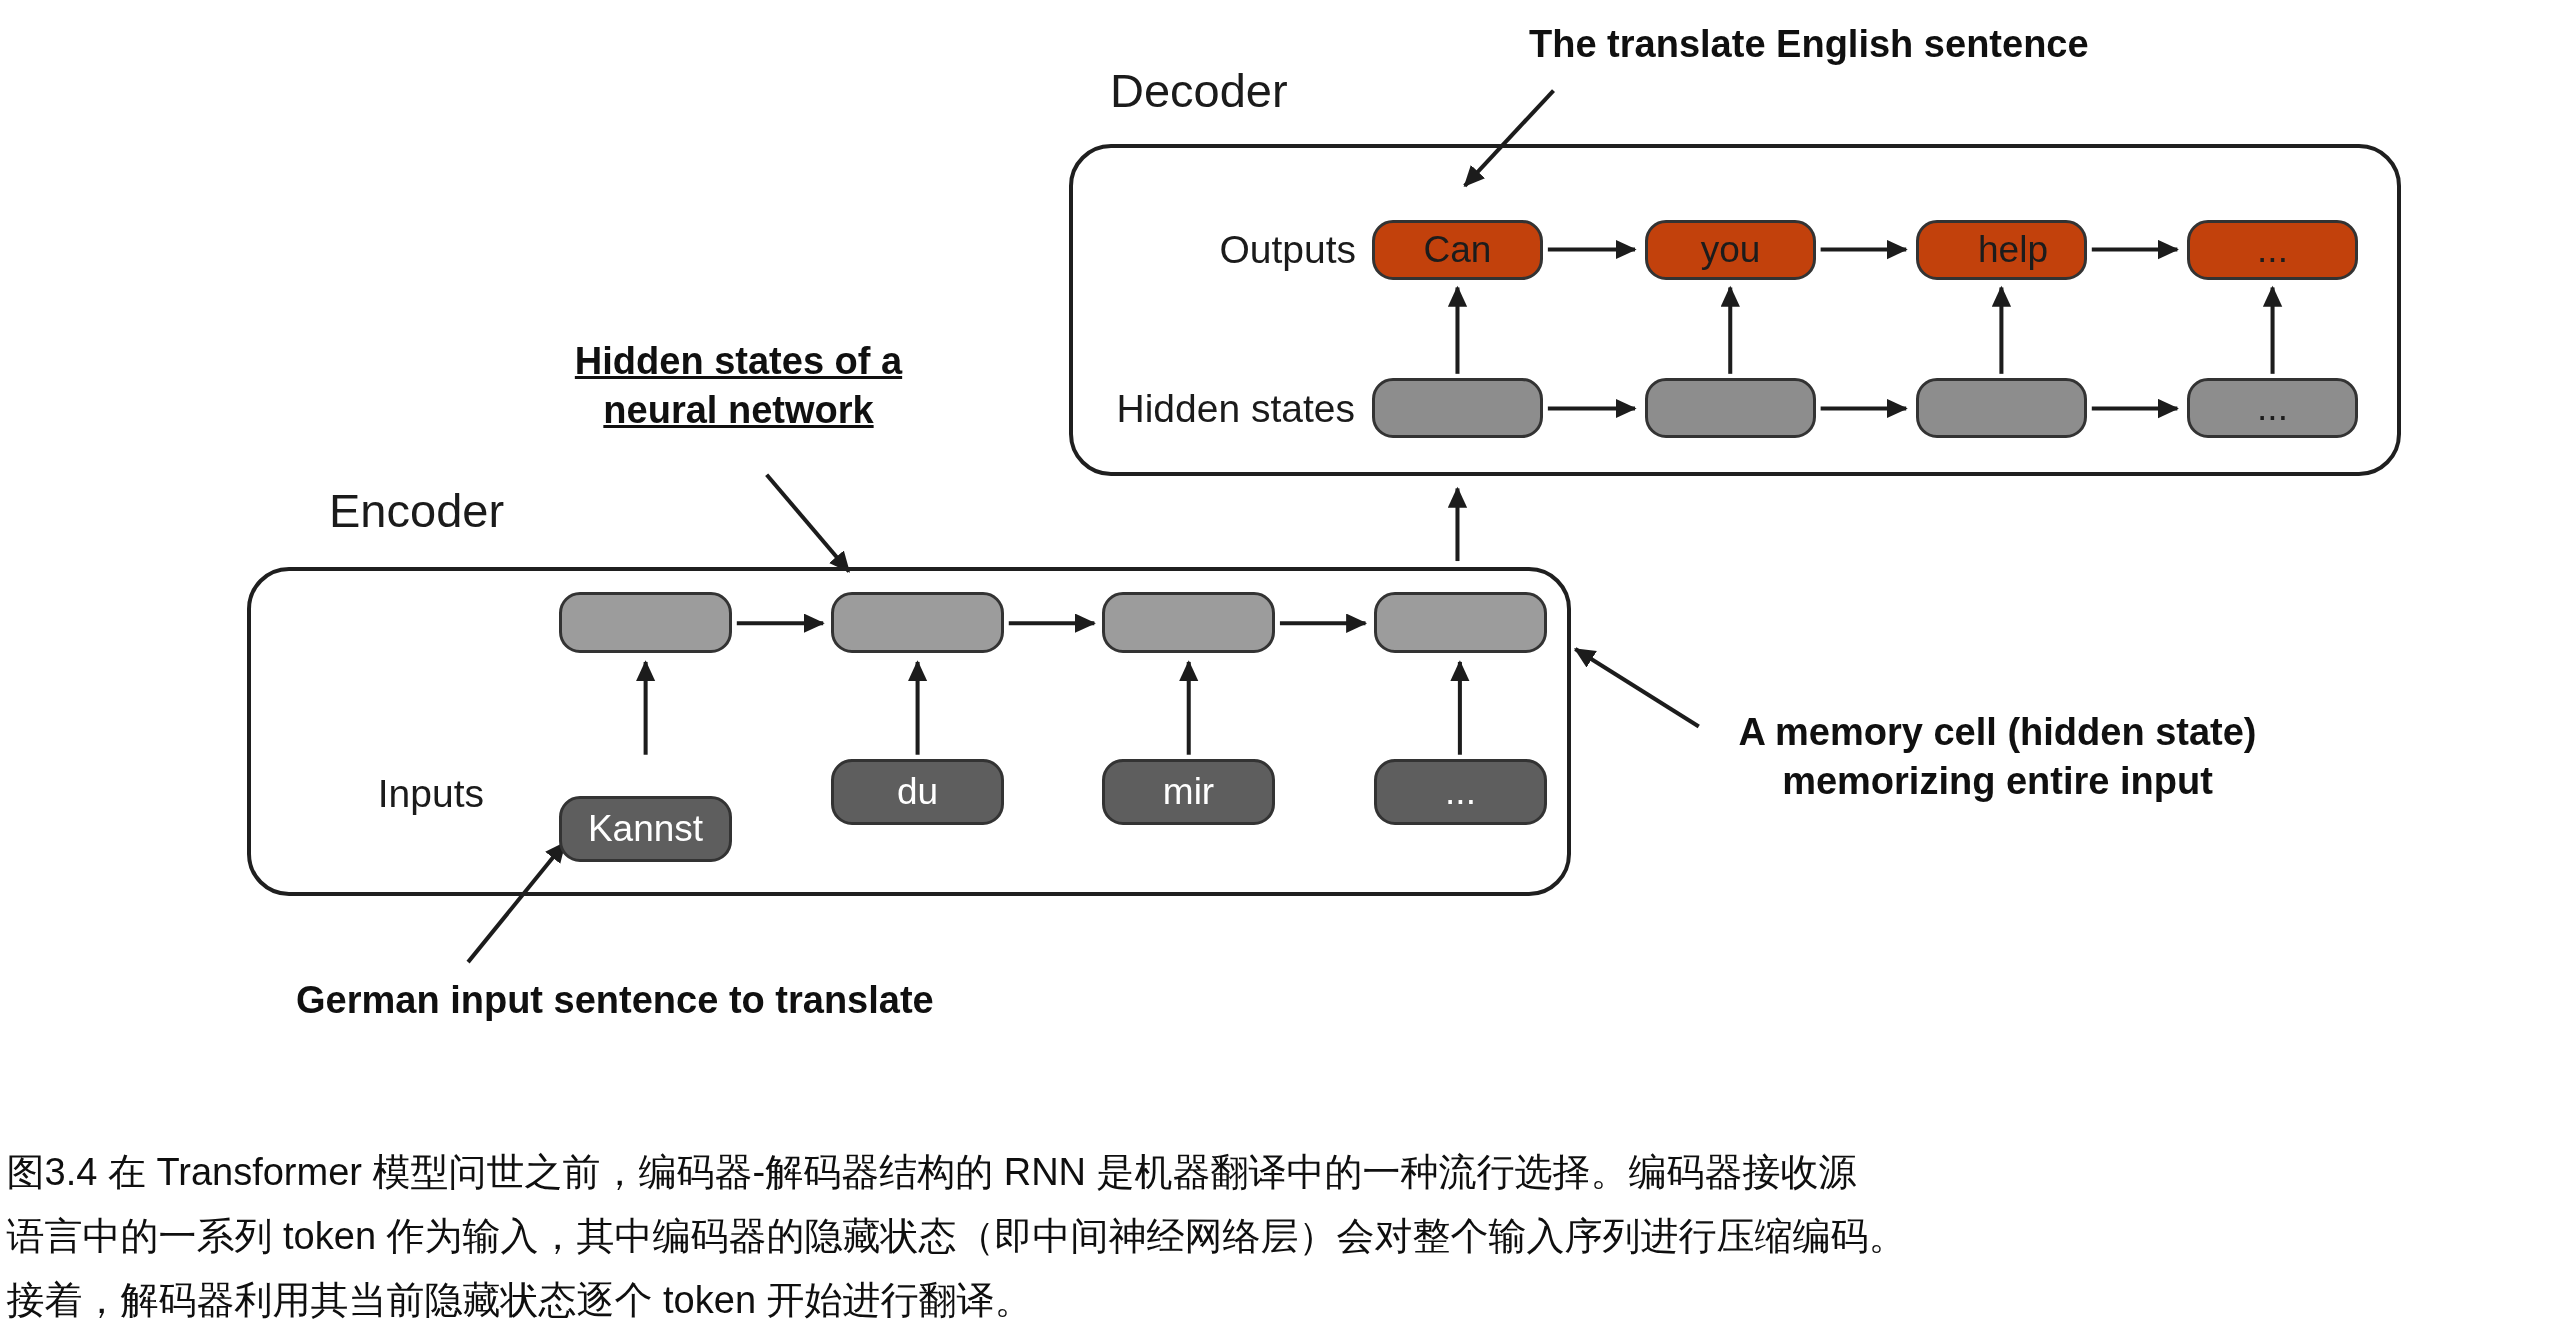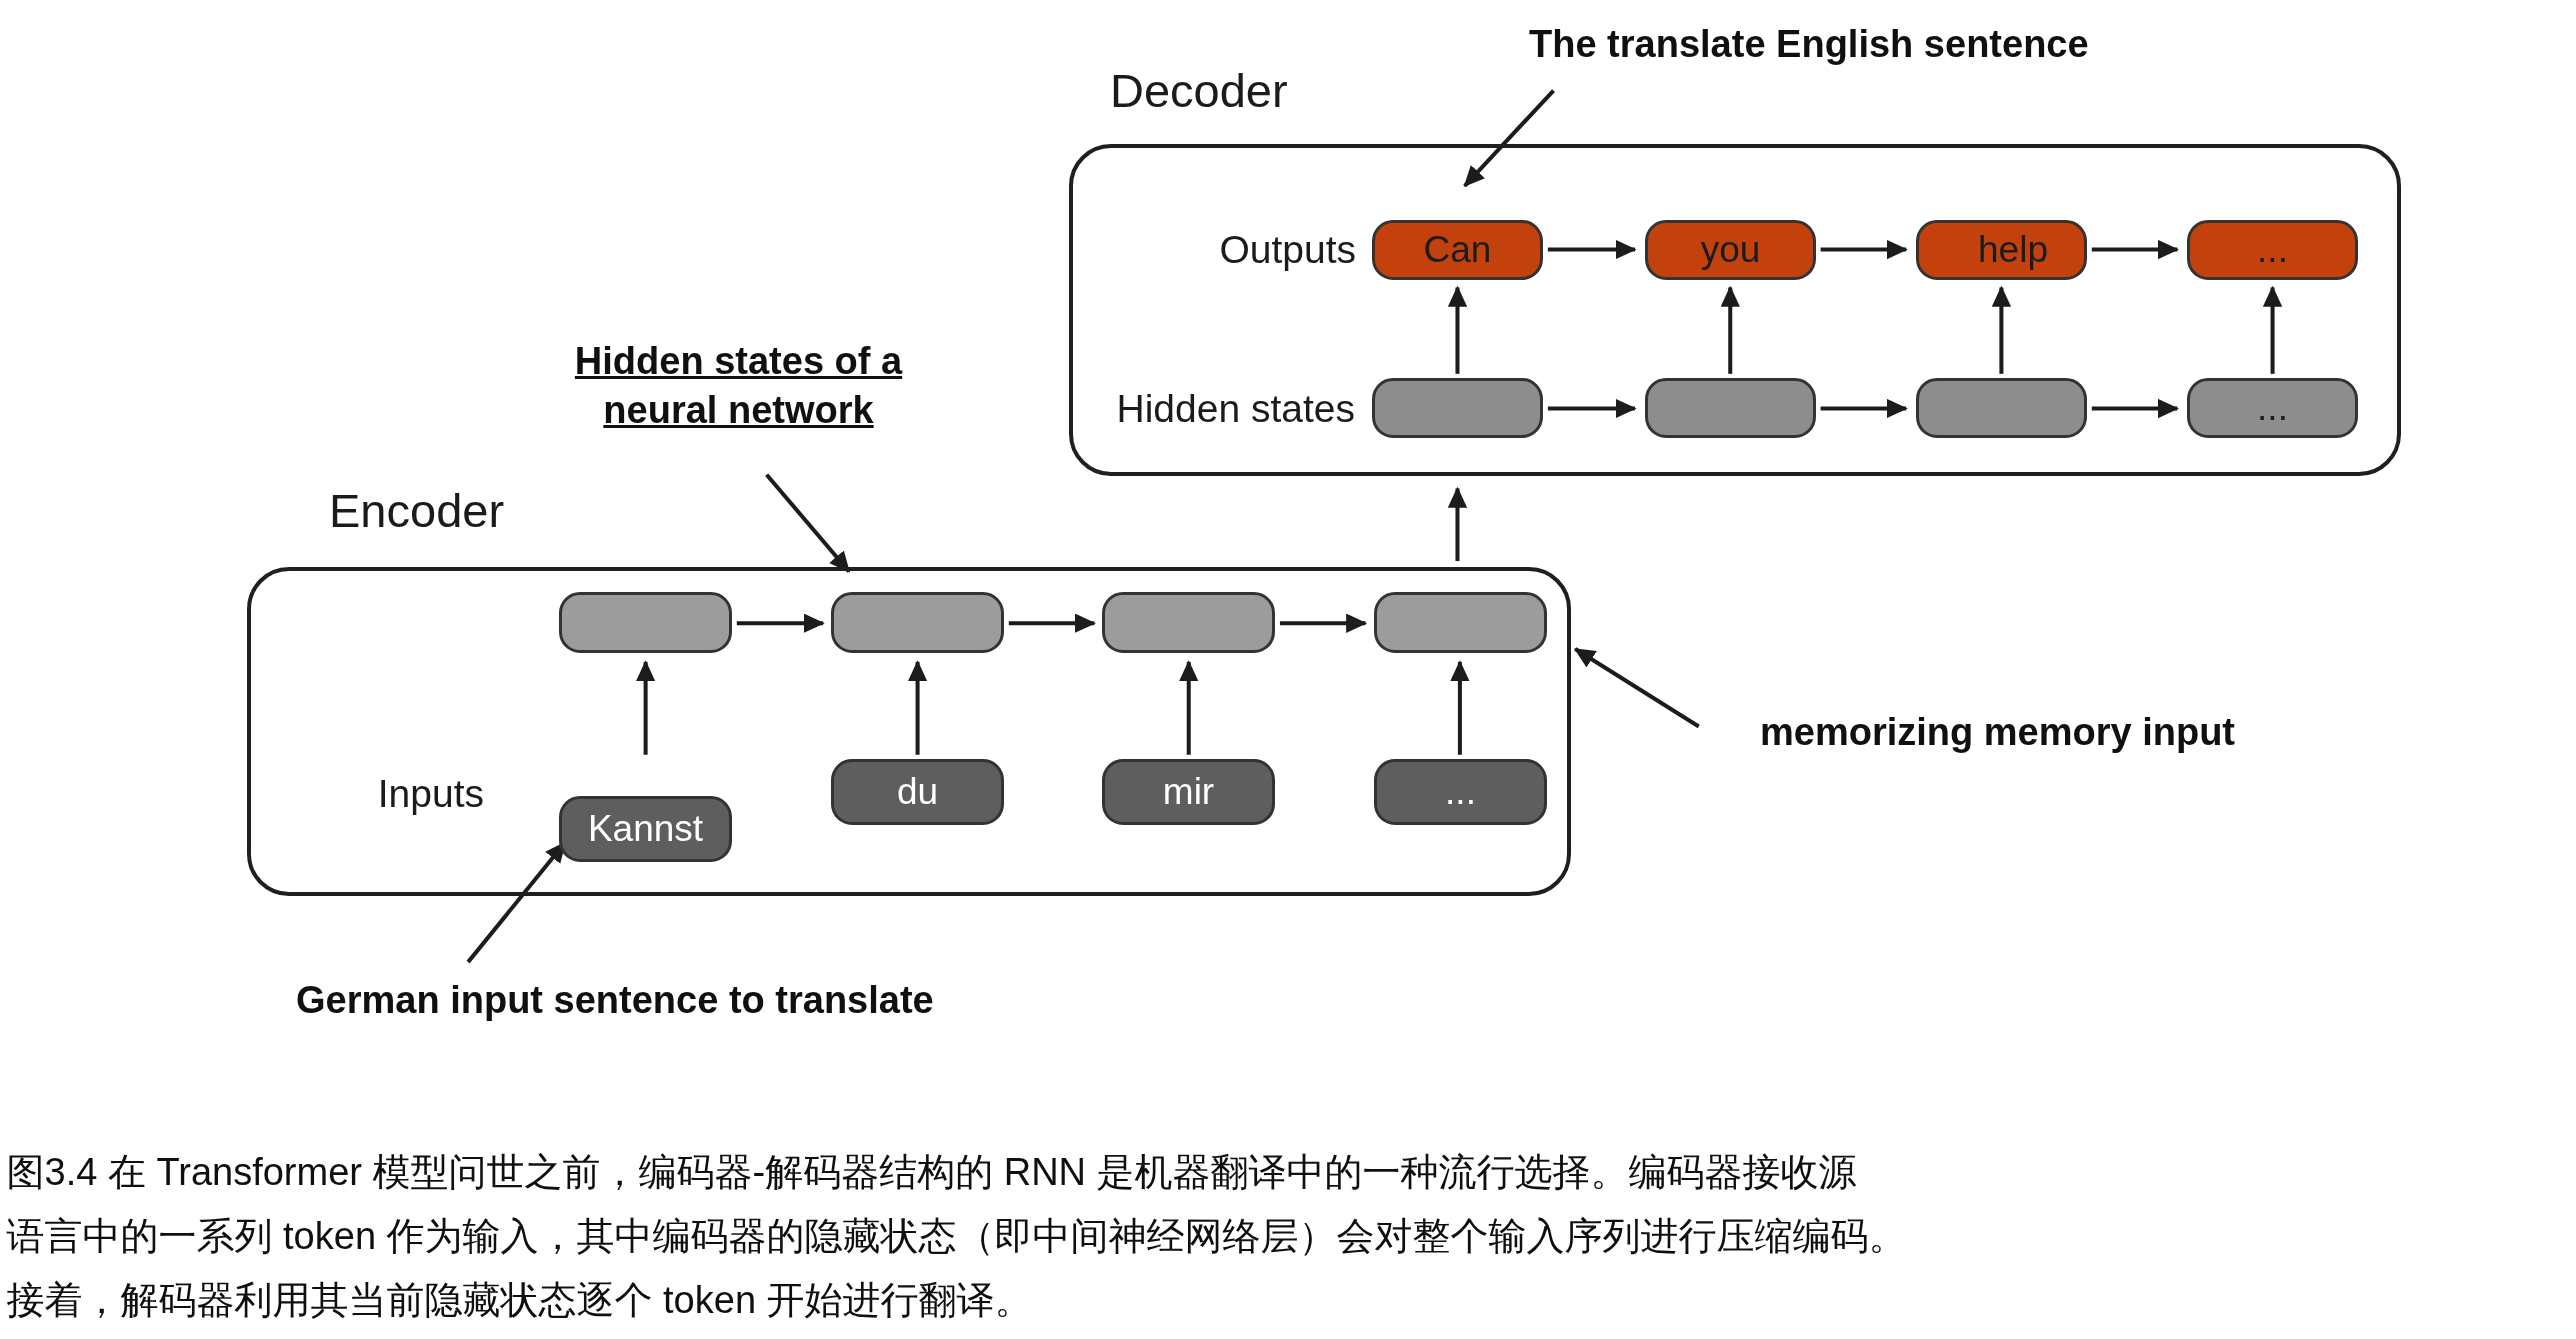--- a/index.html
+++ b/index.html
@@ -106,21 +106,22 @@
   <div class="box ehid" style="left:1374px; top:592px;"></div>
 
   <div class="rowlabel" style="left:323px; top:772px; width:161px;">Inputs</div>
 
   <div class="box inp" style="left:559px;  top:796px;">Kannst</div>
   <div class="box inp" style="left:831px; top:759px;">du</div>
   <div class="box inp" style="left:1102px; top:759px;">mir</div>
   <div class="box inp" style="left:1374px; top:759px;">...</div>
 
   <div class="ann center" style="left:1683px; top:708px; width:629px;">
-    <div class="line">memorizing memory input</div>
+    <div class="line">A memory cell (hidden state)</div>
+    <div class="line">memorizing entire input</div>
   </div>
 
   <div class="ann" style="left:296px; top:979px;">German input sentence to translate</div>
 
   <div class="caption">
     <div class="cline">图3.4 在 Transformer 模型问世之前，编码器-解码器结构的 RNN 是机器翻译中的一种流行选择。编码器接收源</div>
     <div class="cline">语言中的一系列 token 作为输入，其中编码器的隐藏状态（即中间神经网络层）会对整个输入序列进行压缩编码。</div>
     <div class="cline">接着，解码器利用其当前隐藏状态逐个 token 开始进行翻译。</div>
   </div>
 

